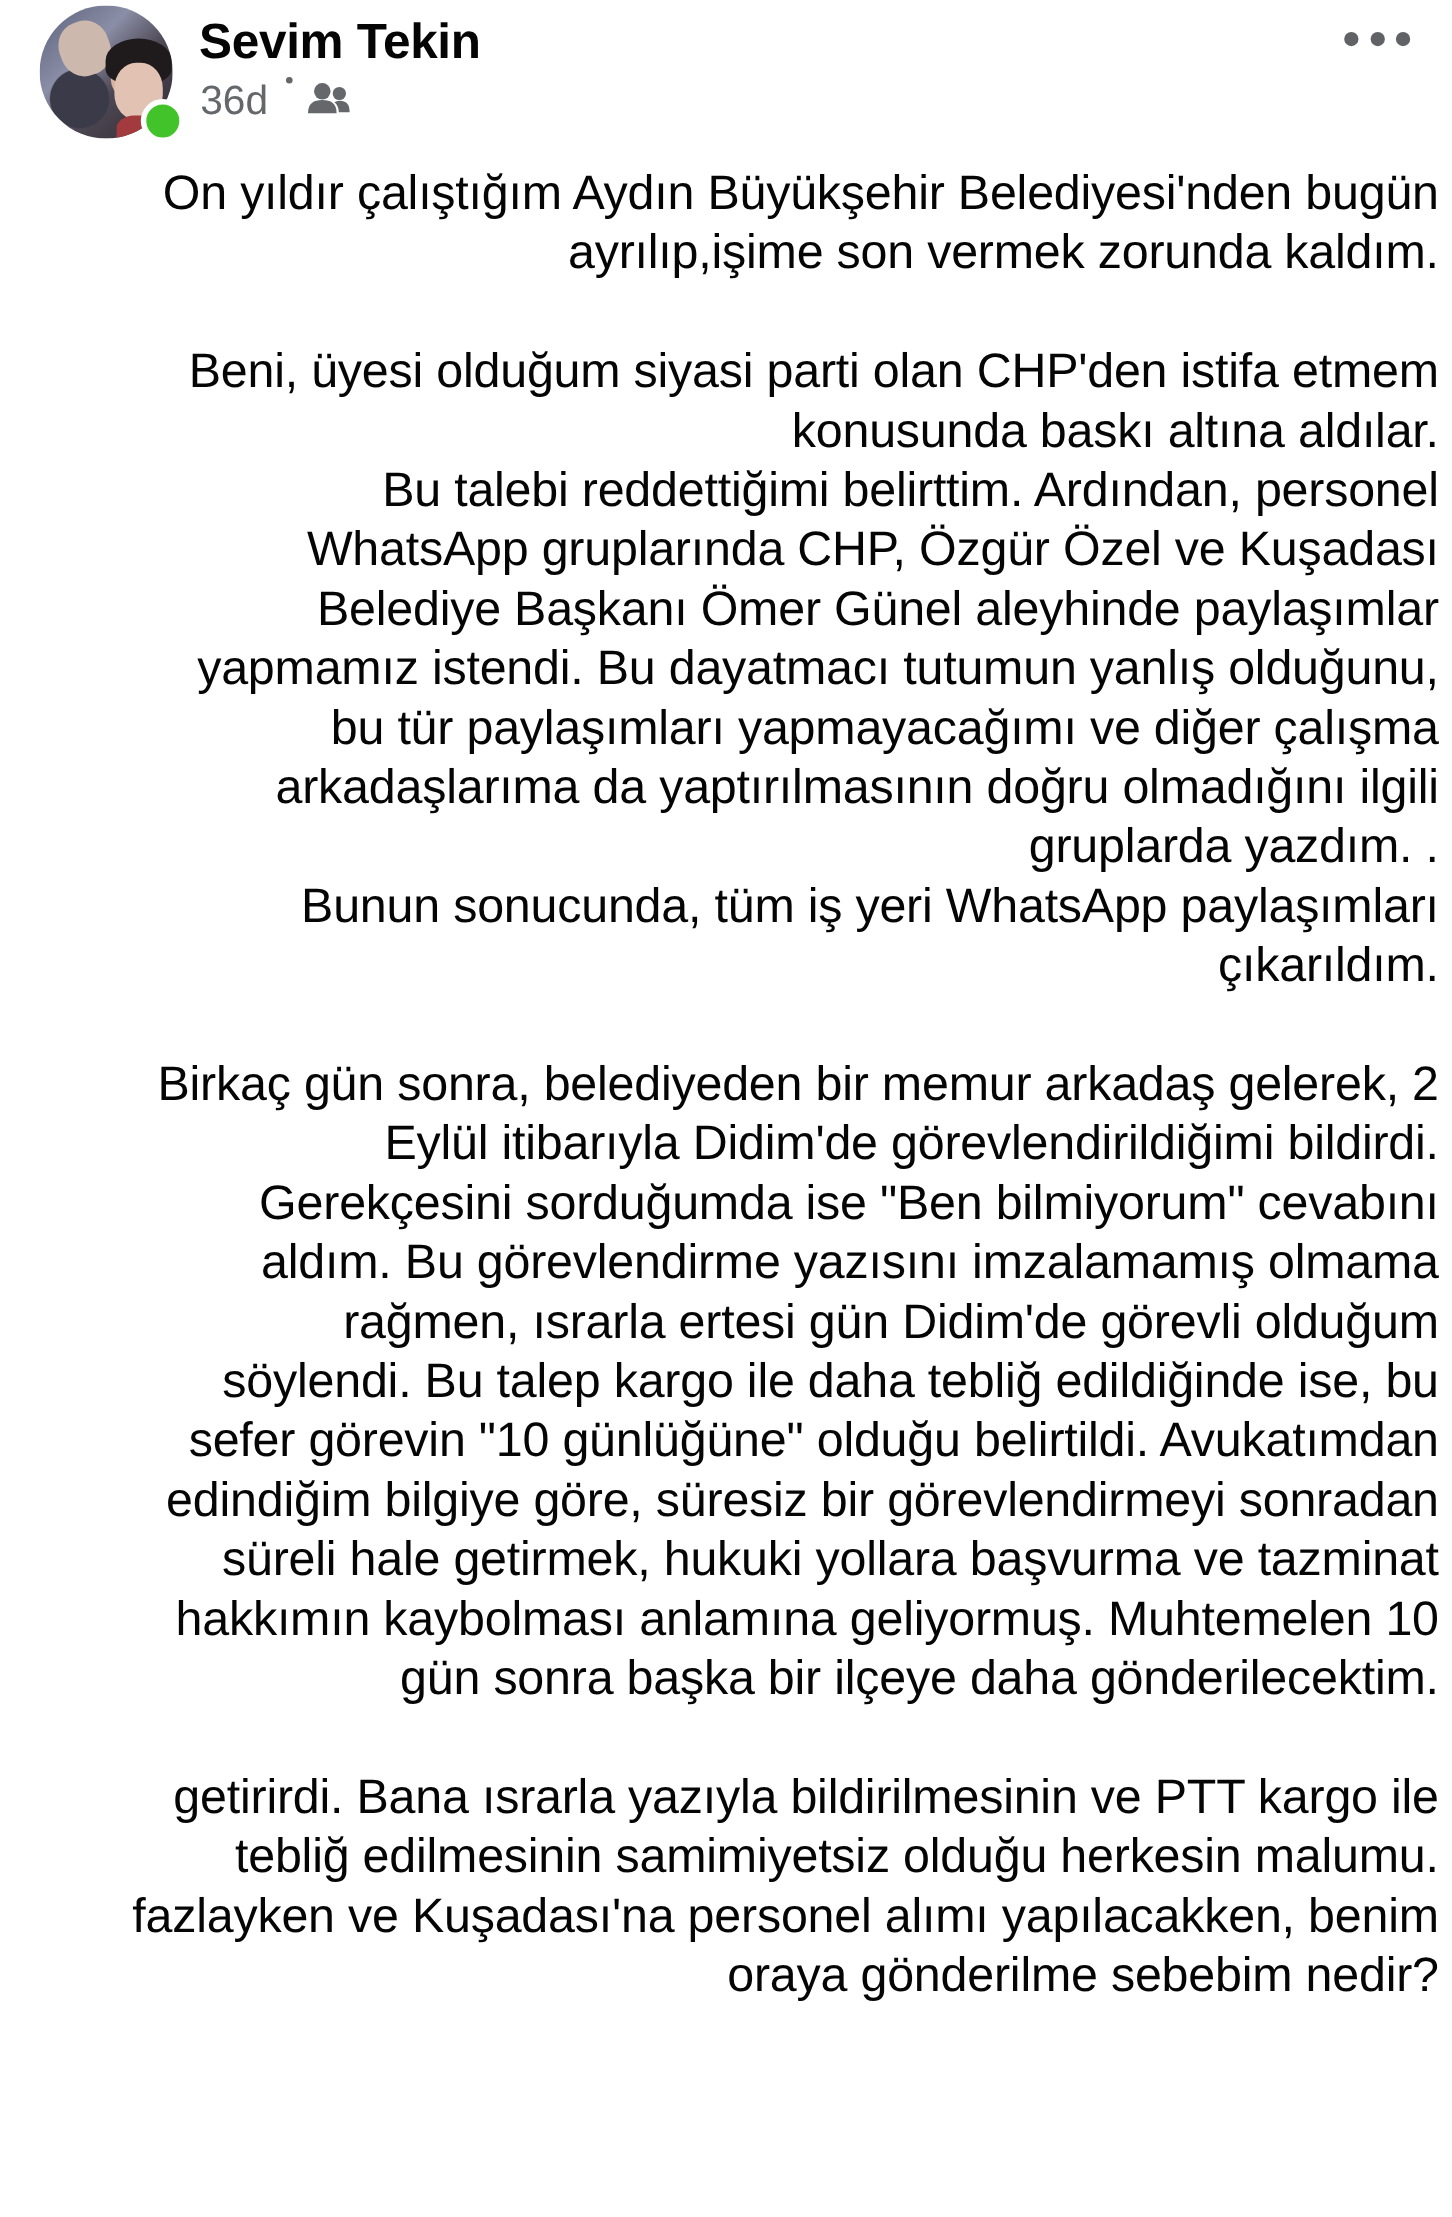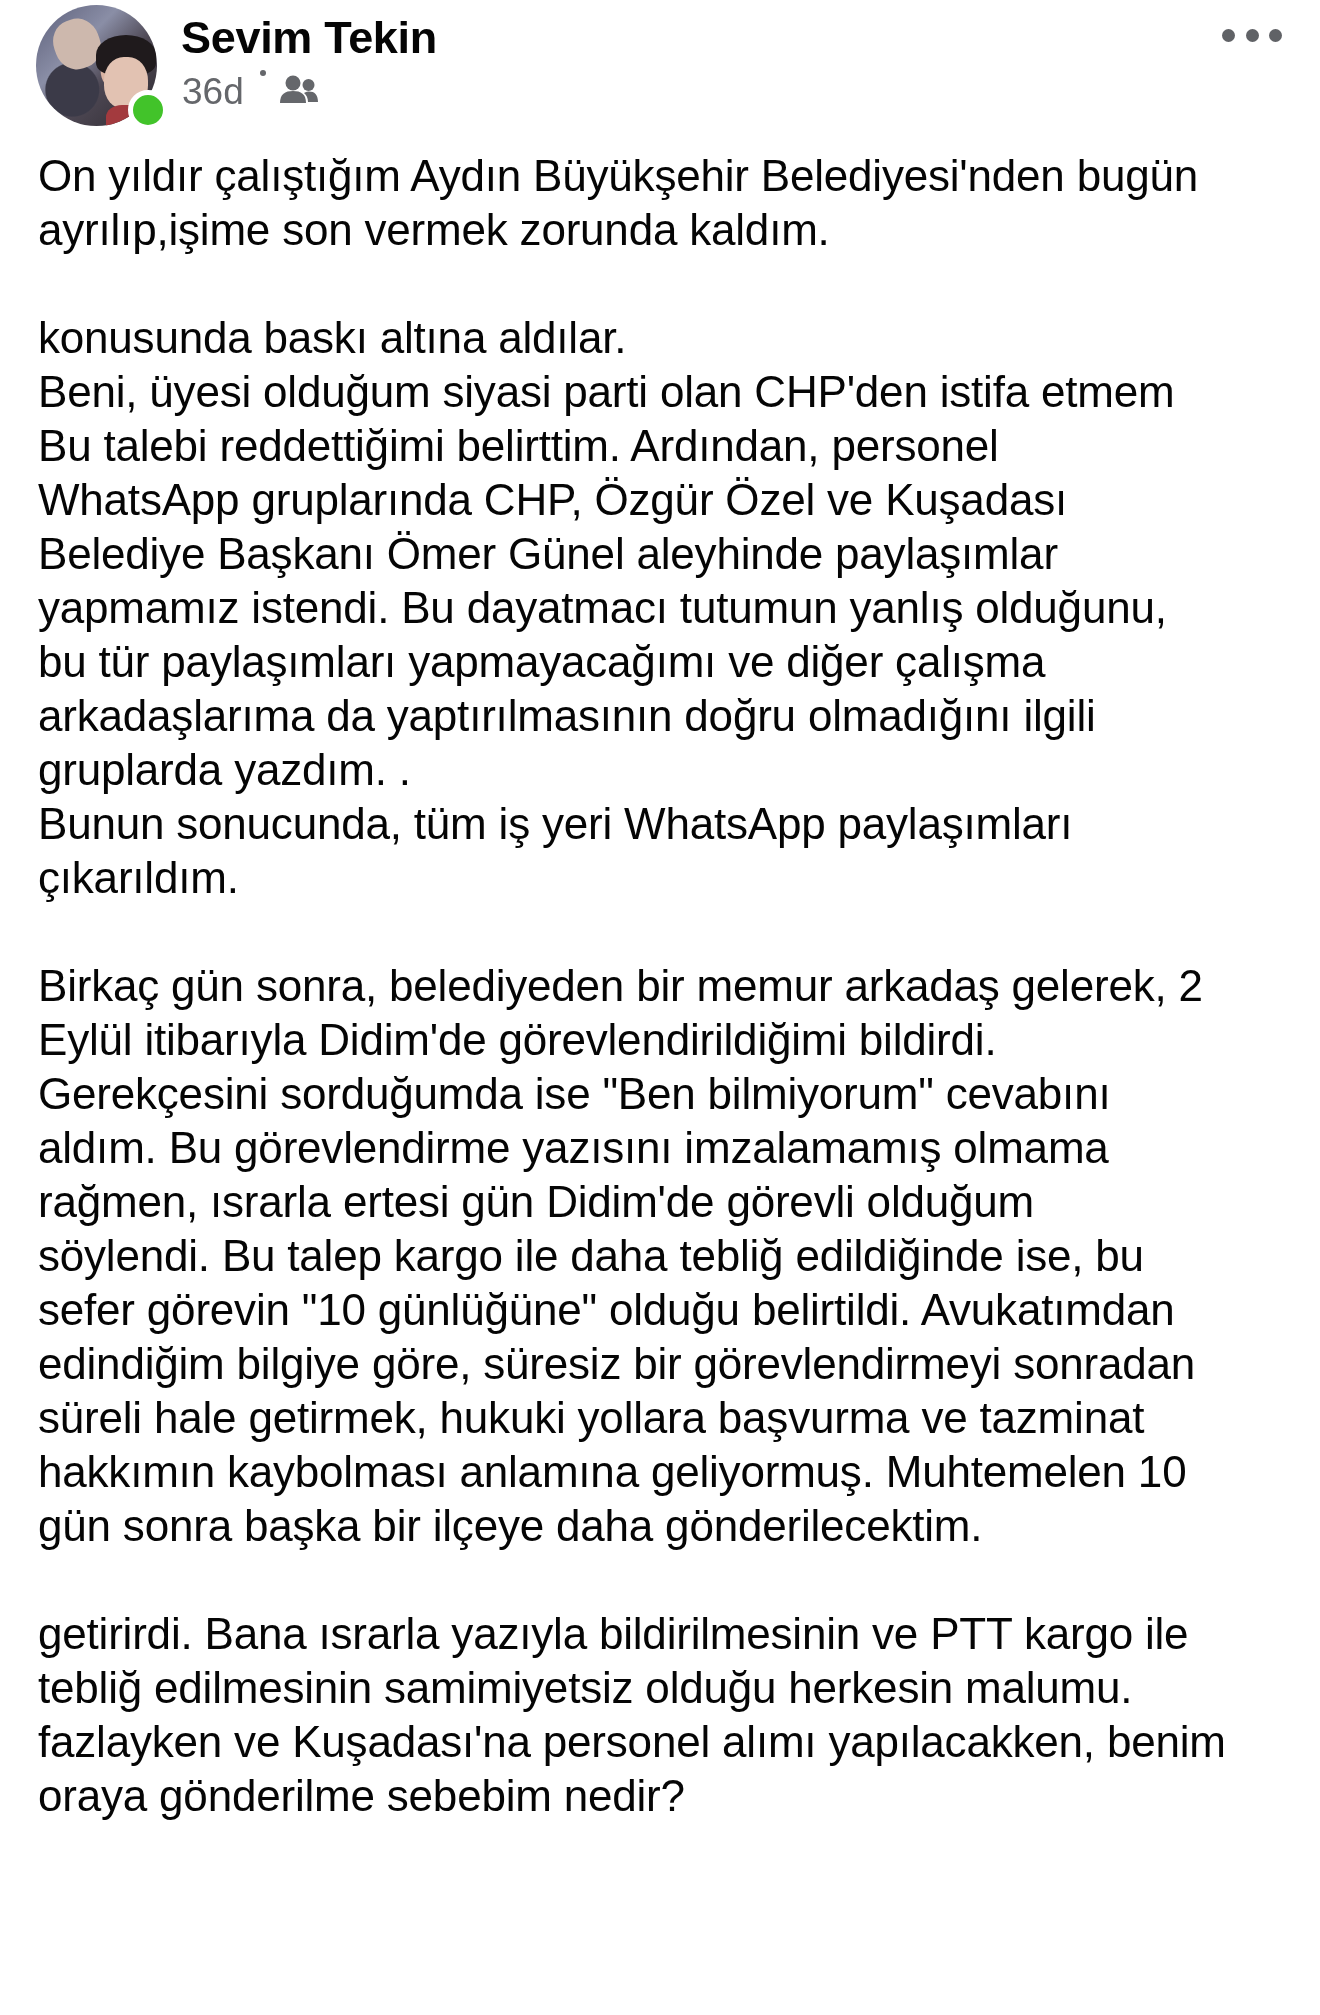--- a/index.html
+++ b/index.html
@@ -127,20 +127,21 @@
     width: 1270px;
     font-size: 44px;
     line-height: 54px;
     color: #050505;
     letter-spacing: -0.2px;
   }
   .post-body .line {
     display: block;
     white-space: pre;
     height: 54px;
+    text-align: right;
   }
   .post-body .para-gap {
     display: block;
     height: 54px;
   }
 </style>
 </head>
 <body>
 
 <div class="post-header">
@@ -178,22 +179,22 @@
 
 <div class="post-body">
 
   <div>
     <span class="line">On yıldır çalıştığım Aydın Büyükşehir Belediyesi'nden bugün</span>
     <span class="line">ayrılıp,işime son vermek zorunda kaldım.</span>
   </div>
   <span class="para-gap"></span>
 
   <div>
+    <span class="line">Beni, üyesi olduğum siyasi parti olan CHP'den istifa etmem</span>
     <span class="line">konusunda baskı altına aldılar.</span>
-    <span class="line">Beni, üyesi olduğum siyasi parti olan CHP'den istifa etmem</span>
     <span class="line">Bu talebi reddettiğimi belirttim. Ardından, personel</span>
     <span class="line">WhatsApp gruplarında CHP, Özgür Özel ve Kuşadası</span>
     <span class="line">Belediye Başkanı Ömer Günel aleyhinde paylaşımlar</span>
     <span class="line">yapmamız istendi. Bu dayatmacı tutumun yanlış olduğunu,</span>
     <span class="line">bu tür paylaşımları yapmayacağımı ve diğer çalışma</span>
     <span class="line">arkadaşlarıma da yaptırılmasının doğru olmadığını ilgili</span>
     <span class="line">gruplarda yazdım. .</span>
     <span class="line">Bunun sonucunda, tüm iş yeri WhatsApp paylaşımları</span>
     <span class="line">çıkarıldım.</span>
   </div>

